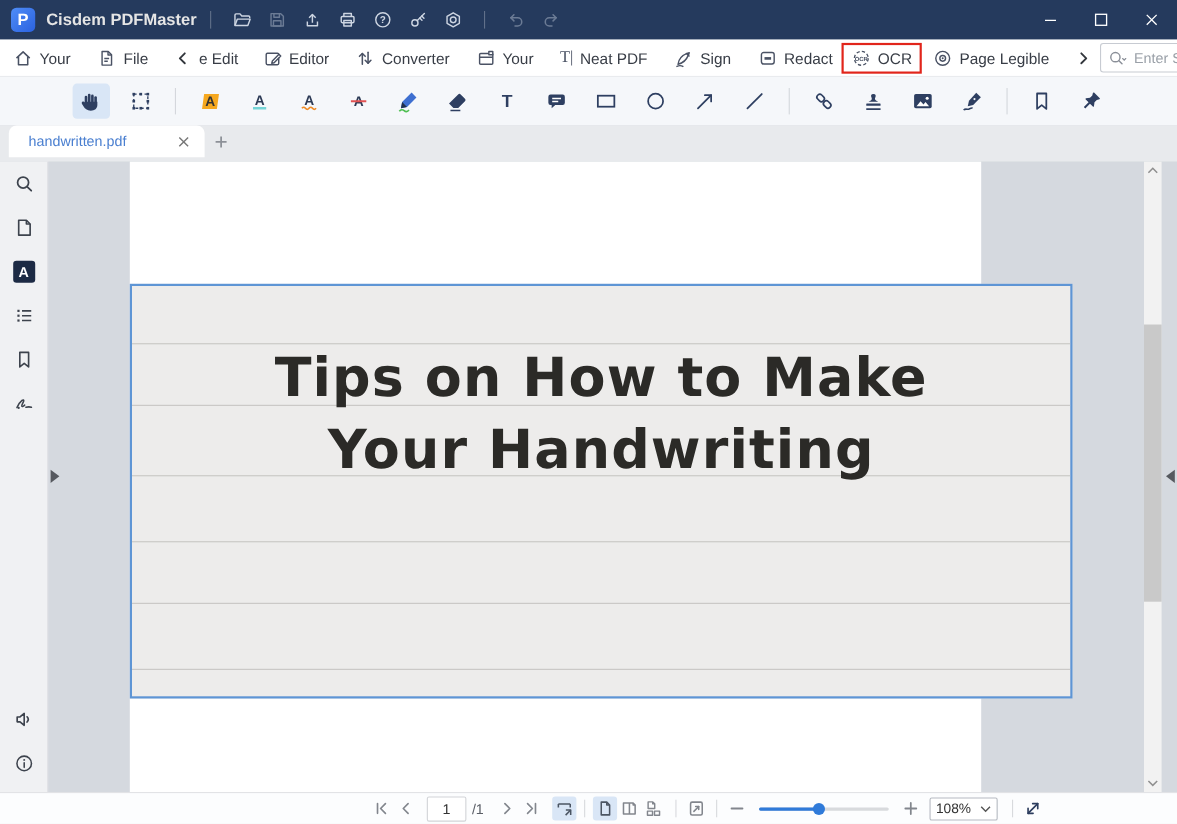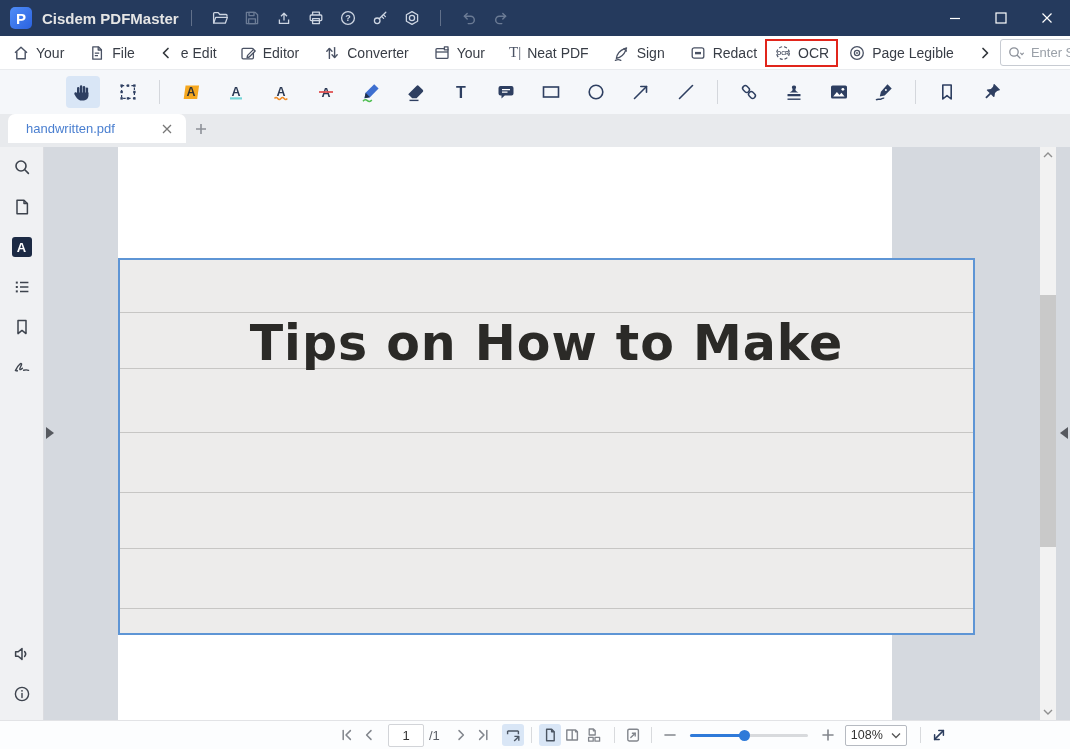--- a/index.html
+++ b/index.html
@@ -588,20 +588,21 @@
   <div class="content">
     <div class="pdf-page">
       <div class="photo">
         <div class="rule" style="top:52px"></div>
         <div class="rule" style="top:108px"></div>
         <div class="rule" style="top:172px"></div>
         <div class="rule" style="top:232px"></div>
         <div class="rule" style="top:288px"></div>
         <div class="rule" style="top:348px"></div>
         <div class="hw-line" style="top:55px">Tips on How to Make</div>
+        <div class="hw-line" style="top:120px">Your Handwriting</div>
       </div>
     </div>
     <div class="handle left"></div>
     <div class="handle right"></div>
     <div class="vscroll">
       <span class="arrow" style="top:4px">
           <svg width="12" height="8" viewBox="0 0 12 8" fill="none" stroke="#8f8f8f" stroke-width="1.4">
             <path d="M2 6 l4-4 4 4"></path>
           </svg>
         </span>

